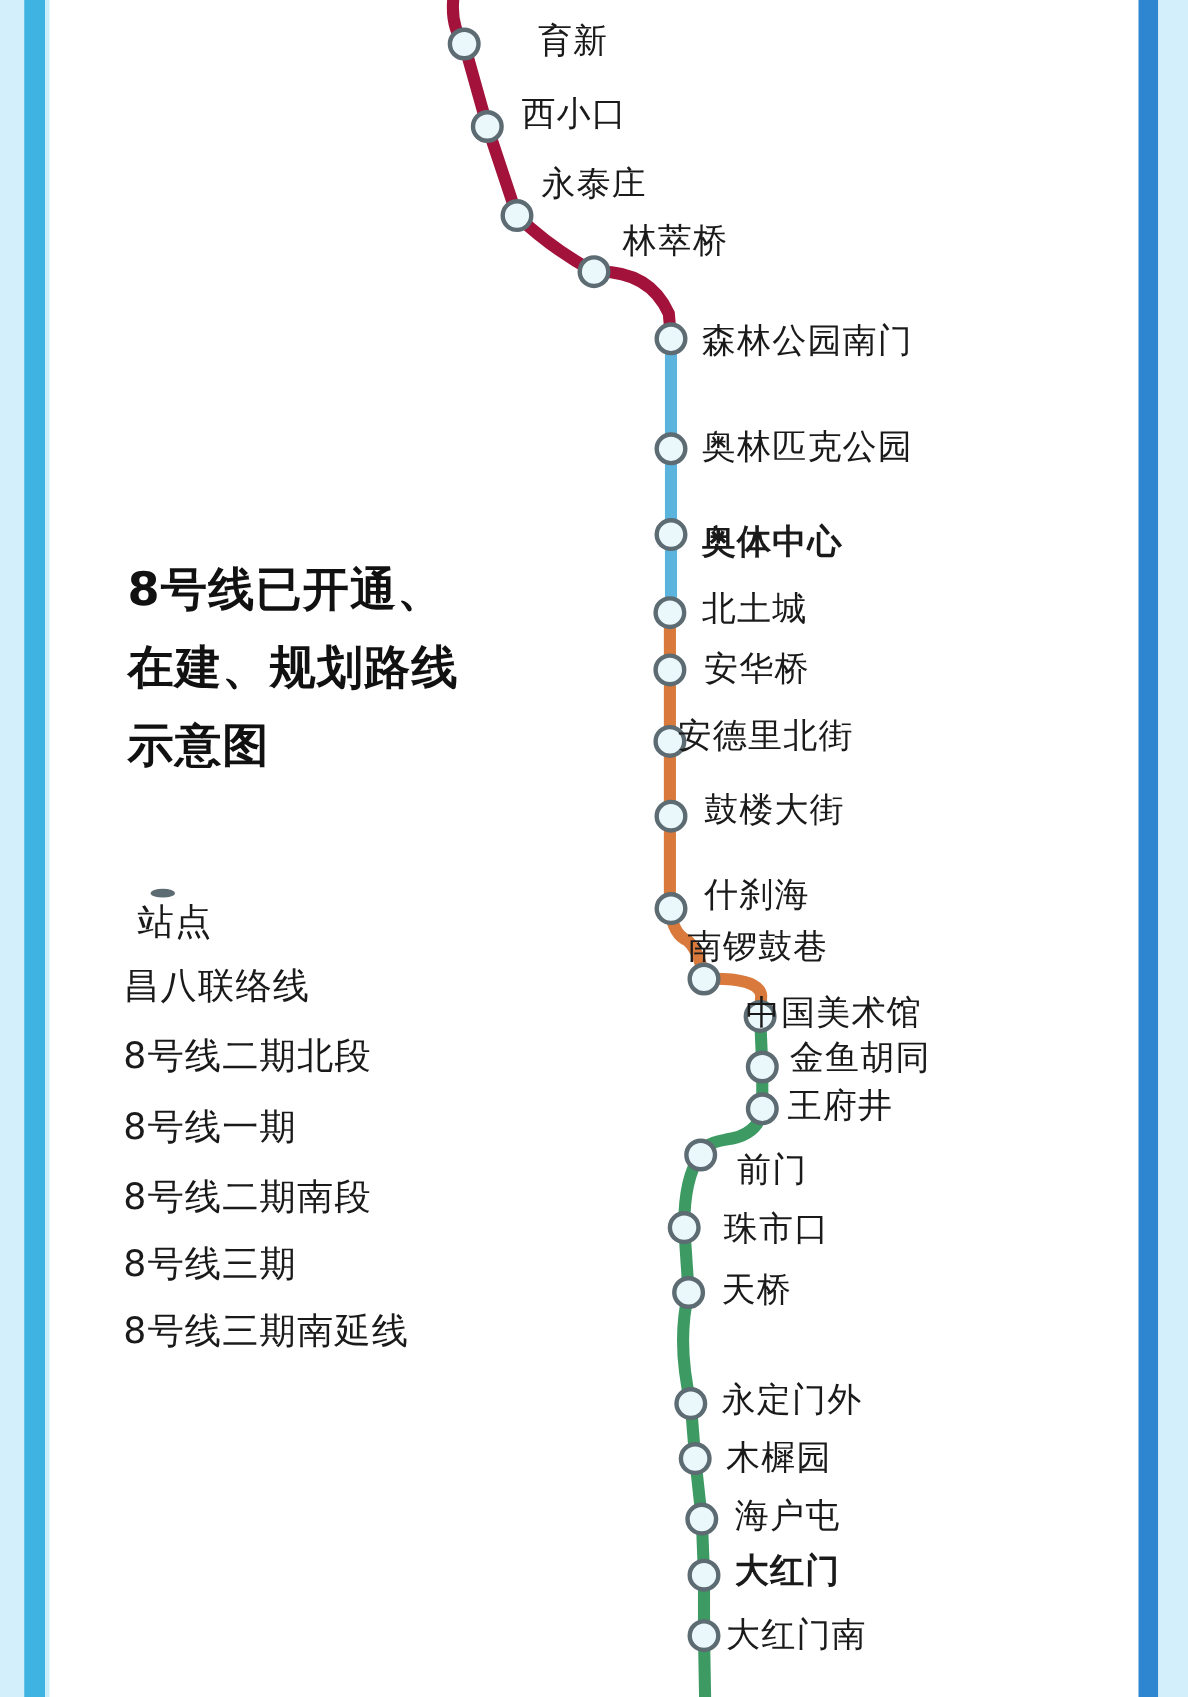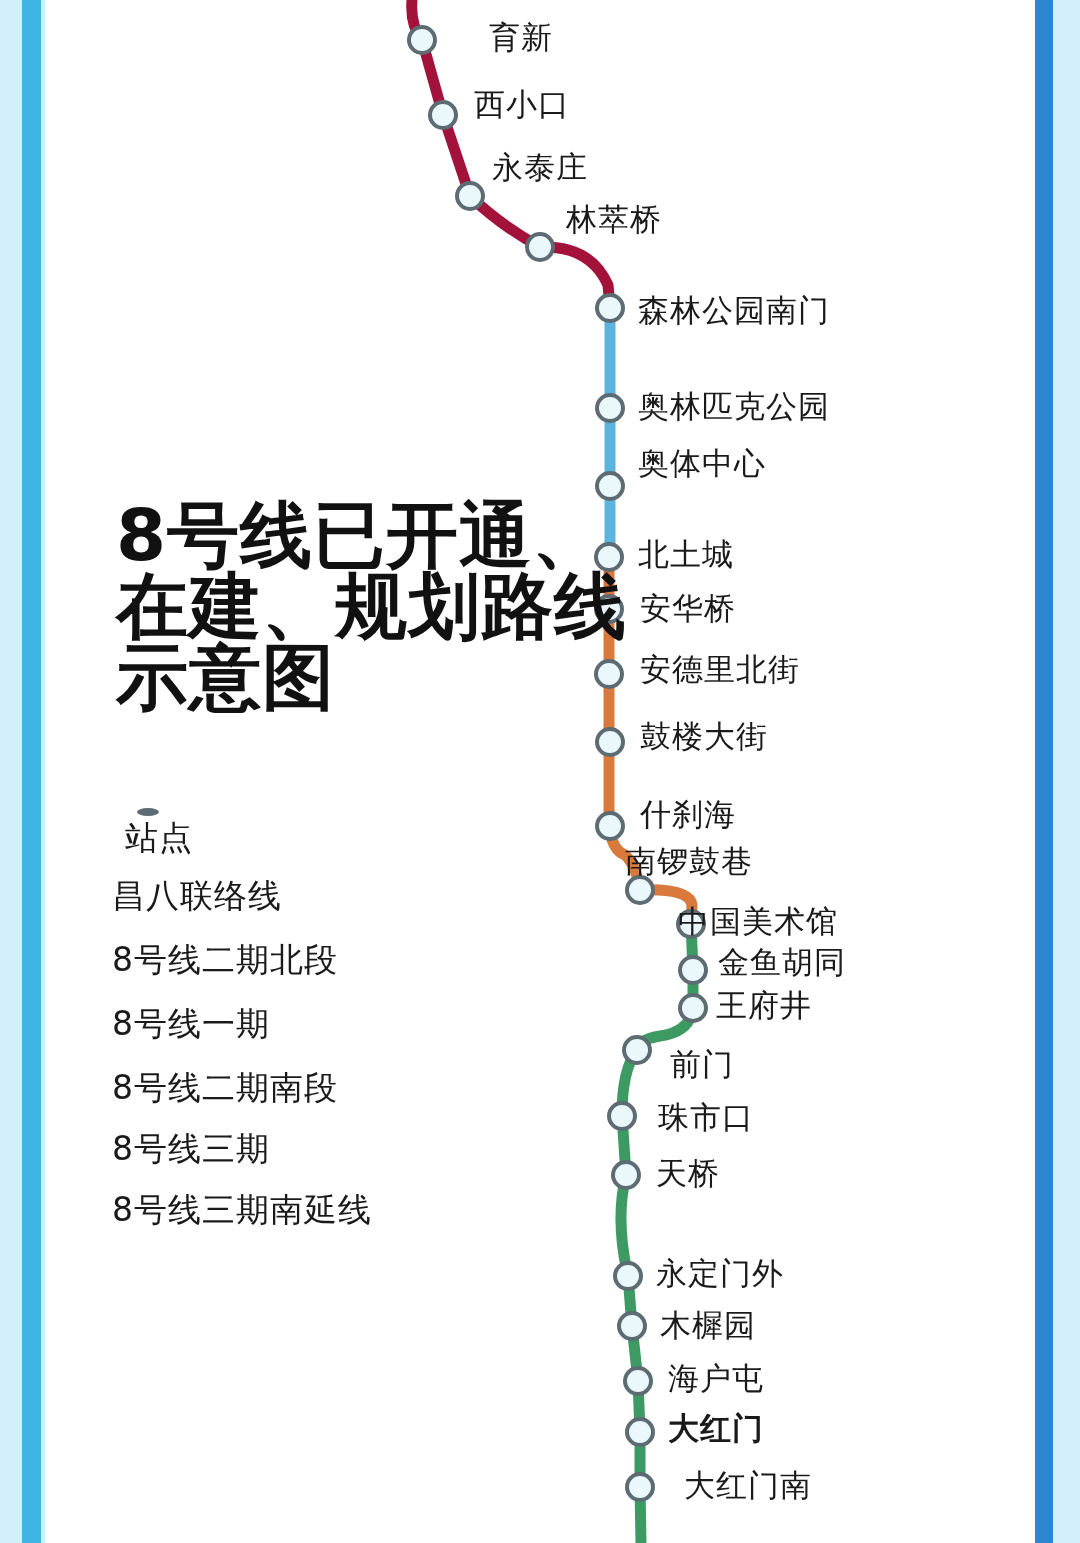--- a/index.html
+++ b/index.html
@@ -15,21 +15,21 @@
   .frame-right-outer { position: absolute; left: 1053px; top: 0; width: 27px; height: 1543px; background: #d4effc; }
 
   svg.map { position: absolute; left: 0; top: 0; }
 
   .station-label {
     position: absolute; font-size: 31px; color: #1a1a1a; white-space: nowrap;
     line-height: 1; letter-spacing: 1px;
   }
   .title {
     position: absolute; left: 116px; top: 500px; width: 420px;
-    font-size: 72px; font-weight: bold; color: #111; line-height: 71px;
+    font-size: 42px; font-weight: bold; color: #111; line-height: 71px;
     letter-spacing: 1px;
   }
   .title div { white-space: nowrap; }
 
   .legend-item { position: absolute; left: 112px; height: 40px; display: flex; align-items: center; flex-direction: column; }
   .legend-swatch { width: 72px; height: 10px; border-radius: 6px; margin-right: 24px; }
   .legend-station-swatch {
     width: 22px; height: 22px; border-radius: 50%; border: 4px solid #5d6b72;
     background: #eaf8fb; margin-left: 25px; margin-right: 47px; box-sizing: border-box;
   }
@@ -81,38 +81,38 @@
     <circle cx="640" cy="1487" r="13"></circle>
   </g>
 </svg>
 
 <div class="station-label" style="left:454px; top:22px;margin-left:35px;">育新</div>
 <div class="station-label" style="left:474px; top:89px;">西小口</div>
 <div class="station-label" style="left:492px; top:152px;">永泰庄</div>
 <div class="station-label" style="left:566px; top:204px;">林萃桥</div>
 <div class="station-label" style="left:638px; top:295px;">森林公园南门</div>
 <div class="station-label" style="left:638px; top:391px;">奥林匹克公园</div>
-<div class="station-label" style="left:638px; top:448px;">奥体中心</div>
+<div class="station-label" style="left:638px; top:478px;font-weight:bold;">奥体中心</div>
 <div class="station-label" style="left:638px; top:539px;">北土城</div>
 <div class="station-label" style="left:640px; top:593px;">安华桥</div>
-<div class="station-label" style="left:640px; top:654px;">安德里北街</div>
+<div class="station-label" style="left:616px; top:654px;">安德里北街</div>
 <div class="station-label" style="left:640px; top:721px;">鼓楼大街</div>
 <div class="station-label" style="left:640px; top:799px;">什刹海</div>
 <div class="station-label" style="left:625px; top:846px;text-align:center;">南锣鼓巷</div>
 <div class="station-label" style="left:678px; top:906px;">中国美术馆</div>
 <div class="station-label" style="left:718px; top:947px;">金鱼胡同</div>
 <div class="station-label" style="left:716px; top:990px;">王府井</div>
 <div class="station-label" style="left:670px; top:1049px;">前门</div>
 <div class="station-label" style="left:658px; top:1102px;">珠市口</div>
 <div class="station-label" style="left:656px; top:1158px;">天桥</div>
 <div class="station-label" style="left:656px; top:1258px;">永定门外</div>
 <div class="station-label" style="left:660px; top:1310px;">木樨园</div>
 <div class="station-label" style="left:668px; top:1363px;">海户屯</div>
 <div class="station-label" style="left:668px; top:1413px;font-weight:bold;">大红门</div>
-<div class="station-label" style="left:684px; top:1470px;font-family:Liberation Serif, serif;">大红门南</div>
+<div class="station-label" style="left:660px; top:1470px;font-family:Liberation Serif, serif;">大红门南</div>
 
 <div class="title">
   <div>8号线已开通、</div>
   <div>在建、规划路线</div>
   <div>示意图</div>
 </div>
 
 <div>
   <div class="legend-item" style="top:808px;">
     <div class="legend-station-swatch"></div>

